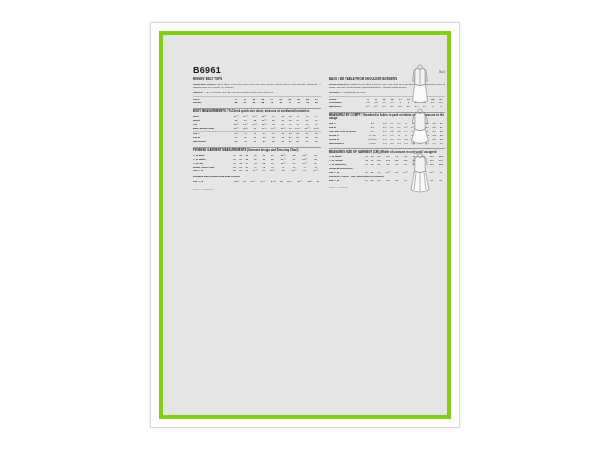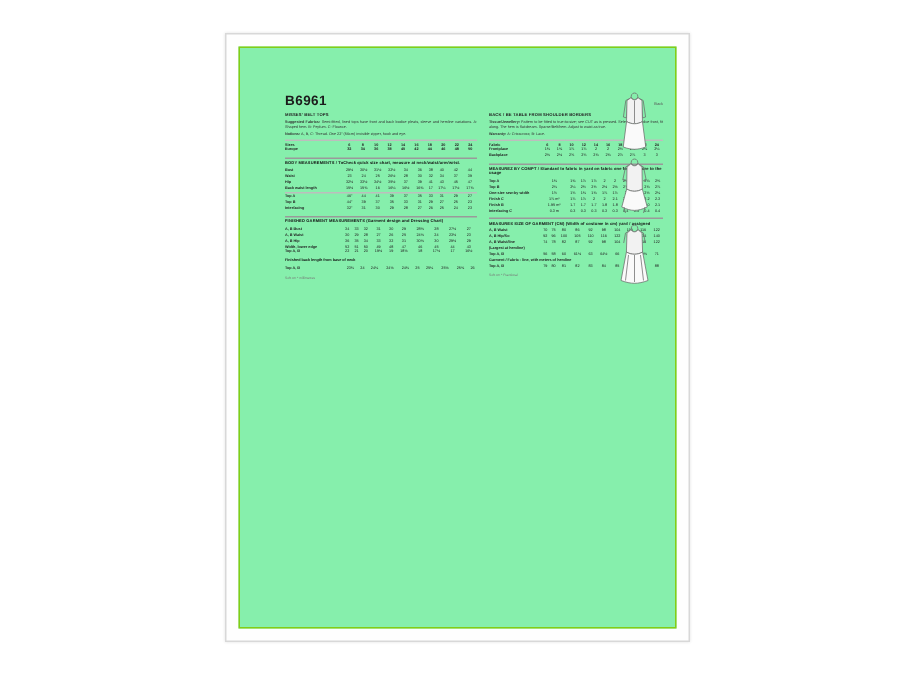--- a/index.html
+++ b/index.html
@@ -14,22 +14,22 @@
     left:150px;top:22px;
     width:310px;height:406px;
     background:#fefefe;
     border:1px solid #d8d8d8;
     box-shadow:0 0 2px rgba(0,0,0,.12);
     box-sizing:border-box;
   }
   .sheet{
     position:absolute;
     left:8px;top:8px;right:8px;bottom:8px;
-    background:#86efac;
-    border:1px solid #84cc16;
+    background:#e5e5e5;
+    border:4px solid #84cc16;
     box-sizing:border-box;
   }
   .content{
     position:absolute;
     left:30px;top:30px;
     width:252px;
     height:150px;
   }
   .cols{display:flex;gap:8px;}
   .col{width:120px;}

